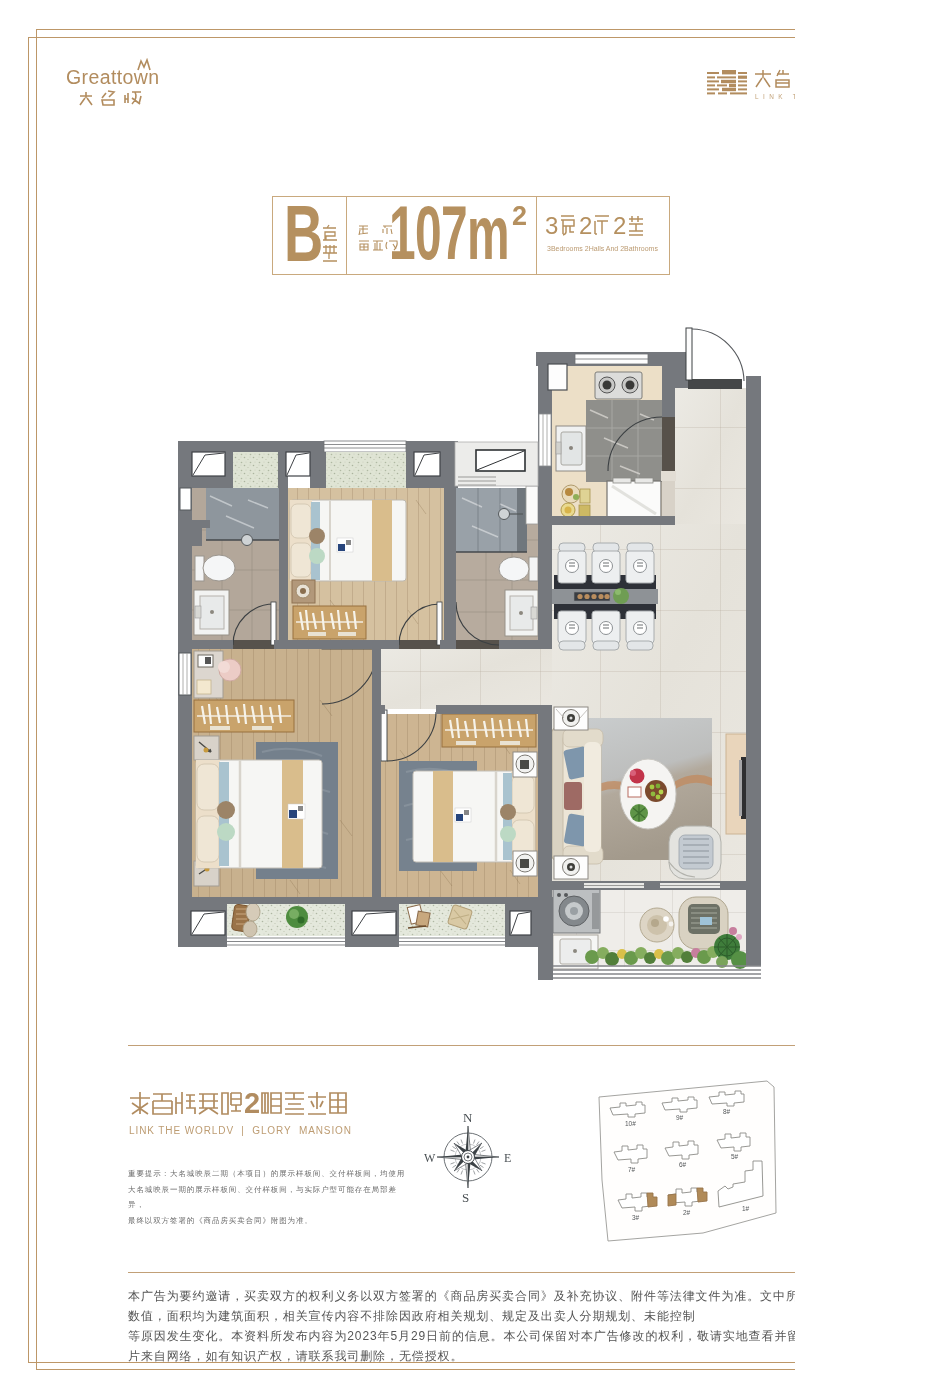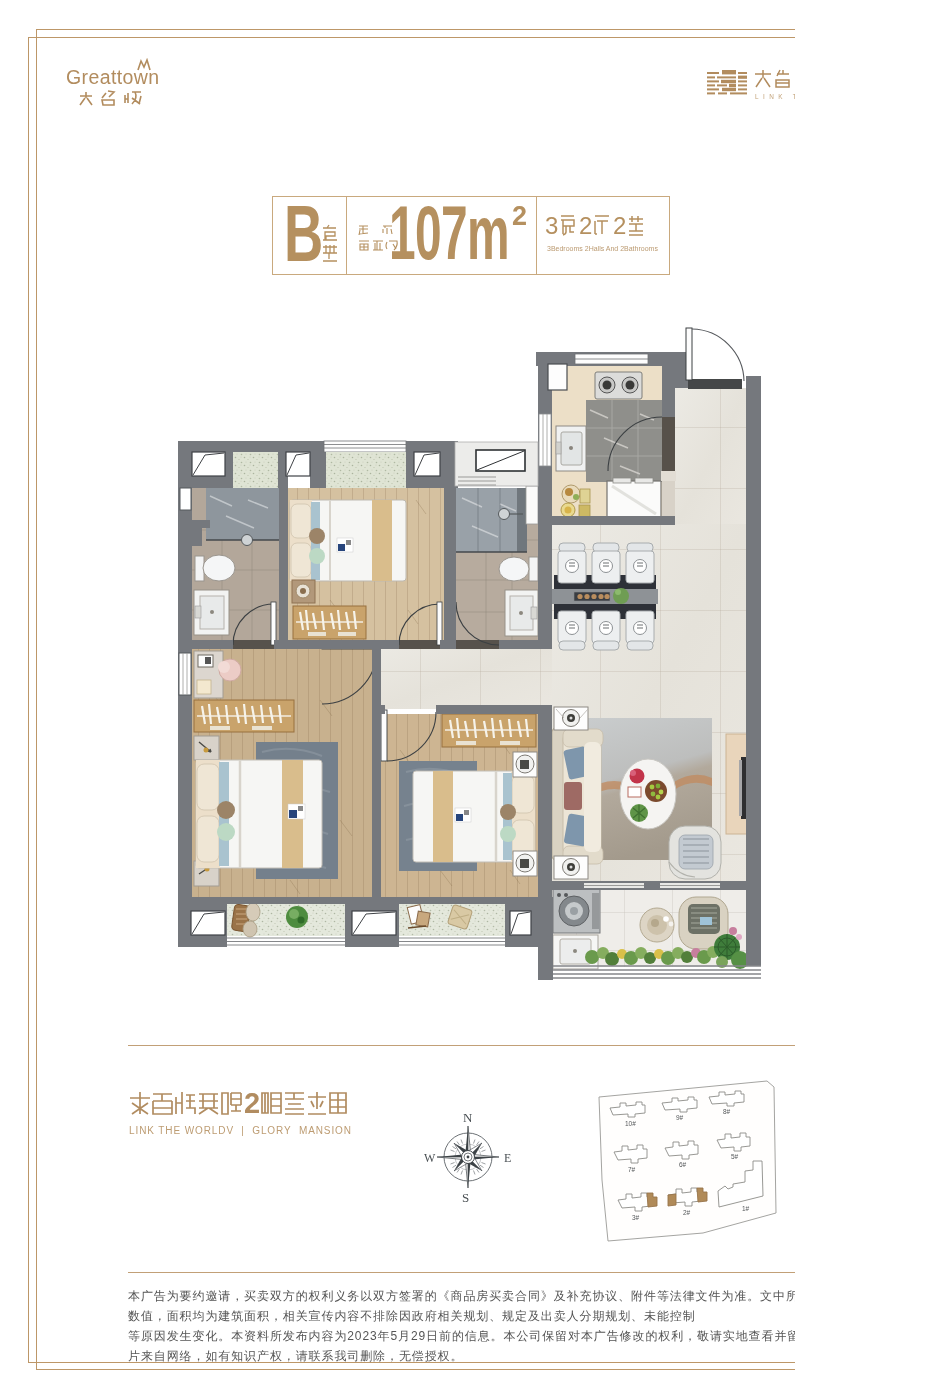--- a/index.html
+++ b/index.html
@@ -785,20 +785,21 @@
 <g stroke="#b18c60" fill="none" stroke-width="1.7">
 <path d="M134,4 H140 V24 H134 Z M137,4 V24 M143,4 H153 V24 H143 Z M143,10 H153 M143,17 H153"></path>
 <path d="M157,4 H176 M166,4 V10 M157,10 H176 M160,15 H173 M157,20 H176 M157,25 H176"></path>
 <path d="M180,8 H198 M189,3 V20 M183,12 L186,18 M195,12 L192,18 M180,25 H198"></path>
 <path d="M202,4 H218 V24 H202 Z M202,11 H218 M202,18 H218 M210,4 V24"></path>
 </g>
 </svg>
 
 <div class="abs" style="left:129px;top:1125px;font-size:10px;letter-spacing:0.9px;color:#bd9c72;">LINK THE WORLDV&nbsp;&nbsp;|&nbsp;&nbsp;GLORY&nbsp;&nbsp;MANSION</div>
 
+<div class="abs" style="left:128px;top:1166px;width:280px;font-size:7.5px;line-height:15.5px;color:#6b6b6b;letter-spacing:0.9px;">重要提示：大名城映辰二期（本项目）的展示样板间、交付样板间，均使用<br>大名城映辰一期的展示样板间、交付样板间，与实际户型可能存在局部差异，<br>最终以双方签署的《商品房买卖合同》附图为准。</div>
 
 <svg class="abs" style="left:424px;top:1110px" width="90" height="94" viewBox="0 0 90 94">
 <g stroke="#5c6266" fill="none">
 <circle cx="44" cy="47" r="24" stroke-width="0.9"></circle>
 <circle cx="44" cy="47" r="13" stroke-width="0.5" opacity="0.7"></circle>
 <g stroke-width="0.8" opacity="0.75">
 <path d="M44,28 V33 M44,61 V66 M25,47 H30 M58,47 H63"></path>
 <path d="M31,34 l3,3 M57,60 l-3,-3 M57,34 l-3,3 M31,60 l3,-3"></path>
 <path d="M37,29.5 l1.5,4 M51,29.5 l-1.5,4 M37,64.5 l1.5,-4 M51,64.5 l-1.5,-4 M26.5,40 l4,1.5 M26.5,54 l4,-1.5 M61.5,40 l-4,1.5 M61.5,54 l-4,-1.5"></path>
 <path d="M33,31.5 l2.4,3.4 M55,31.5 l-2.4,3.4 M33,62.5 l2.4,-3.4 M55,62.5 l-2.4,-3.4 M28.5,36.5 l3.6,2.4 M59.5,36.5 l-3.6,2.4 M28.5,57.5 l3.6,-2.4 M59.5,57.5 l-3.6,-2.4"></path>

